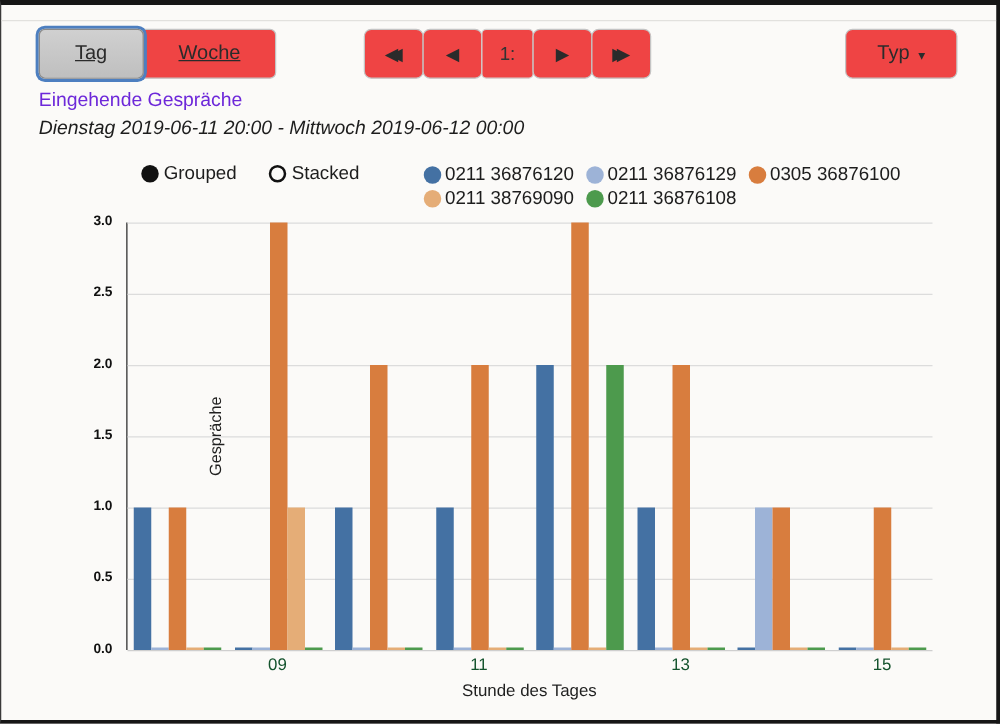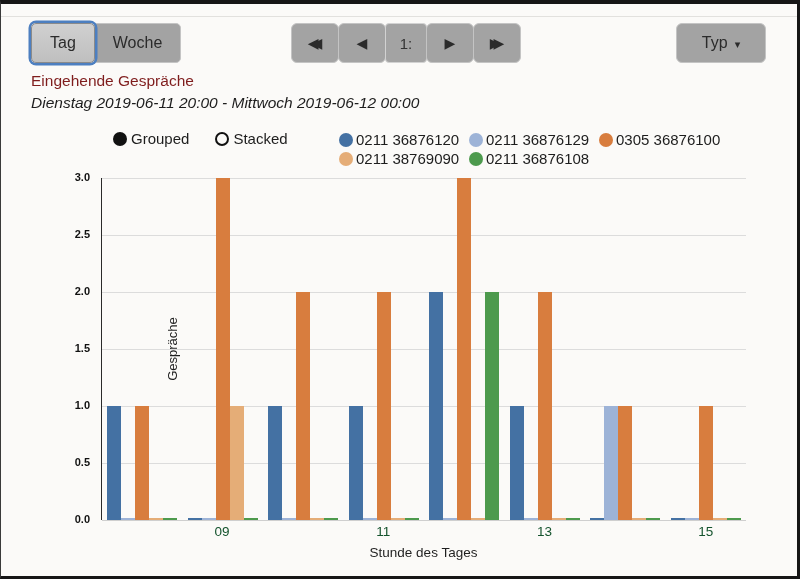--- a/index.html
+++ b/index.html
@@ -10,46 +10,46 @@
     position:relative; width:800px; height:579px;
     background:#fbfaf8; overflow:hidden;
     border-top:4px solid #161616; border-right:3px solid #161616;
     border-bottom:3px solid #161616; border-left:1px solid #3a3a3a;
   }
   .header-rule { position:absolute; top:12px; left:0; right:0; height:1px; background:#e2e1de; }
 
   
   .btn {
     display:flex; align-items:center; justify-content:center;
-    height:40px; background:#a3a3a3; border:1px solid #c4c4c4;
+    height:40px; background:#ef4444; border:1px solid #c4c4c4;
     font-size:16px; color:#2b2b2b; cursor:pointer; user-select:none;
   }
   .view-group { position:absolute; left:30px; top:19px; display:flex; }
-  .view-group .btn { padding:0 18px; margin-left:-1px; }
+  .view-group .btn { padding:0 28px; margin-left:-1px;text-decoration:underline; }
   .view-group .btn:first-child { margin-left:0; }
   .view-group .btn:last-child { border-radius:0 5px 5px 0; }
   .view-group .btn.selected {
     background:linear-gradient(#d0d0d0,#bfbfbf);
     border:1px solid #8a8a8a; border-radius:5px;
     box-shadow:0 0 0 2.5px #4d7fc0; z-index:2;
   }
 
   .nav-group { position:absolute; left:290px; top:19px; display:flex; }
   .nav-group .btn { width:48px; margin-left:-1px; border-radius:6px; font-size:14px; }
   .nav-group .btn:first-child { margin-left:0; }
   .nav-group .date-box { width:42px; border-color:#d2d2d2; border-radius:4px; font-size:15px; color:#333; }
   .dbl { letter-spacing:-7px; margin-right:7px; }
 
   .btn.standalone { position:absolute; top:19px; border-radius:6px; }
   .btn-tabelle { left:545px; width:95px; }
   .btn-typ { left:675px; width:90px; }
   .caret { font-size:11px; margin-left:7px; position:relative; top:1px; }
 
   
-  .chart-title { position:absolute; left:30px; top:68px; font-size:15.5px; color:#7f1d1d; }
+  .chart-title { position:absolute; left:30px; top:68px; font-size:15.5px; color:#6d28d9; }
   .chart-subtitle { position:absolute; left:30px; top:90px; font-size:15.5px; font-style:italic; color:#1d1d1d; }
 
   
   .mode-toggle { position:absolute; left:112px; top:126px; display:flex; gap:26px; }
   .mode-item { display:flex; align-items:center; gap:4px; font-size:15px; color:#1d1d1d; cursor:pointer; }
   .radio-dot { width:14px; height:14px; border-radius:50%; }
   .radio-dot.filled { background:#111; }
   .radio-dot.hollow { background:transparent; border:2.5px solid #111; }
 
   .series-legend { position:absolute; left:338px; top:126px; width:400px; display:flex; flex-wrap:wrap; }

